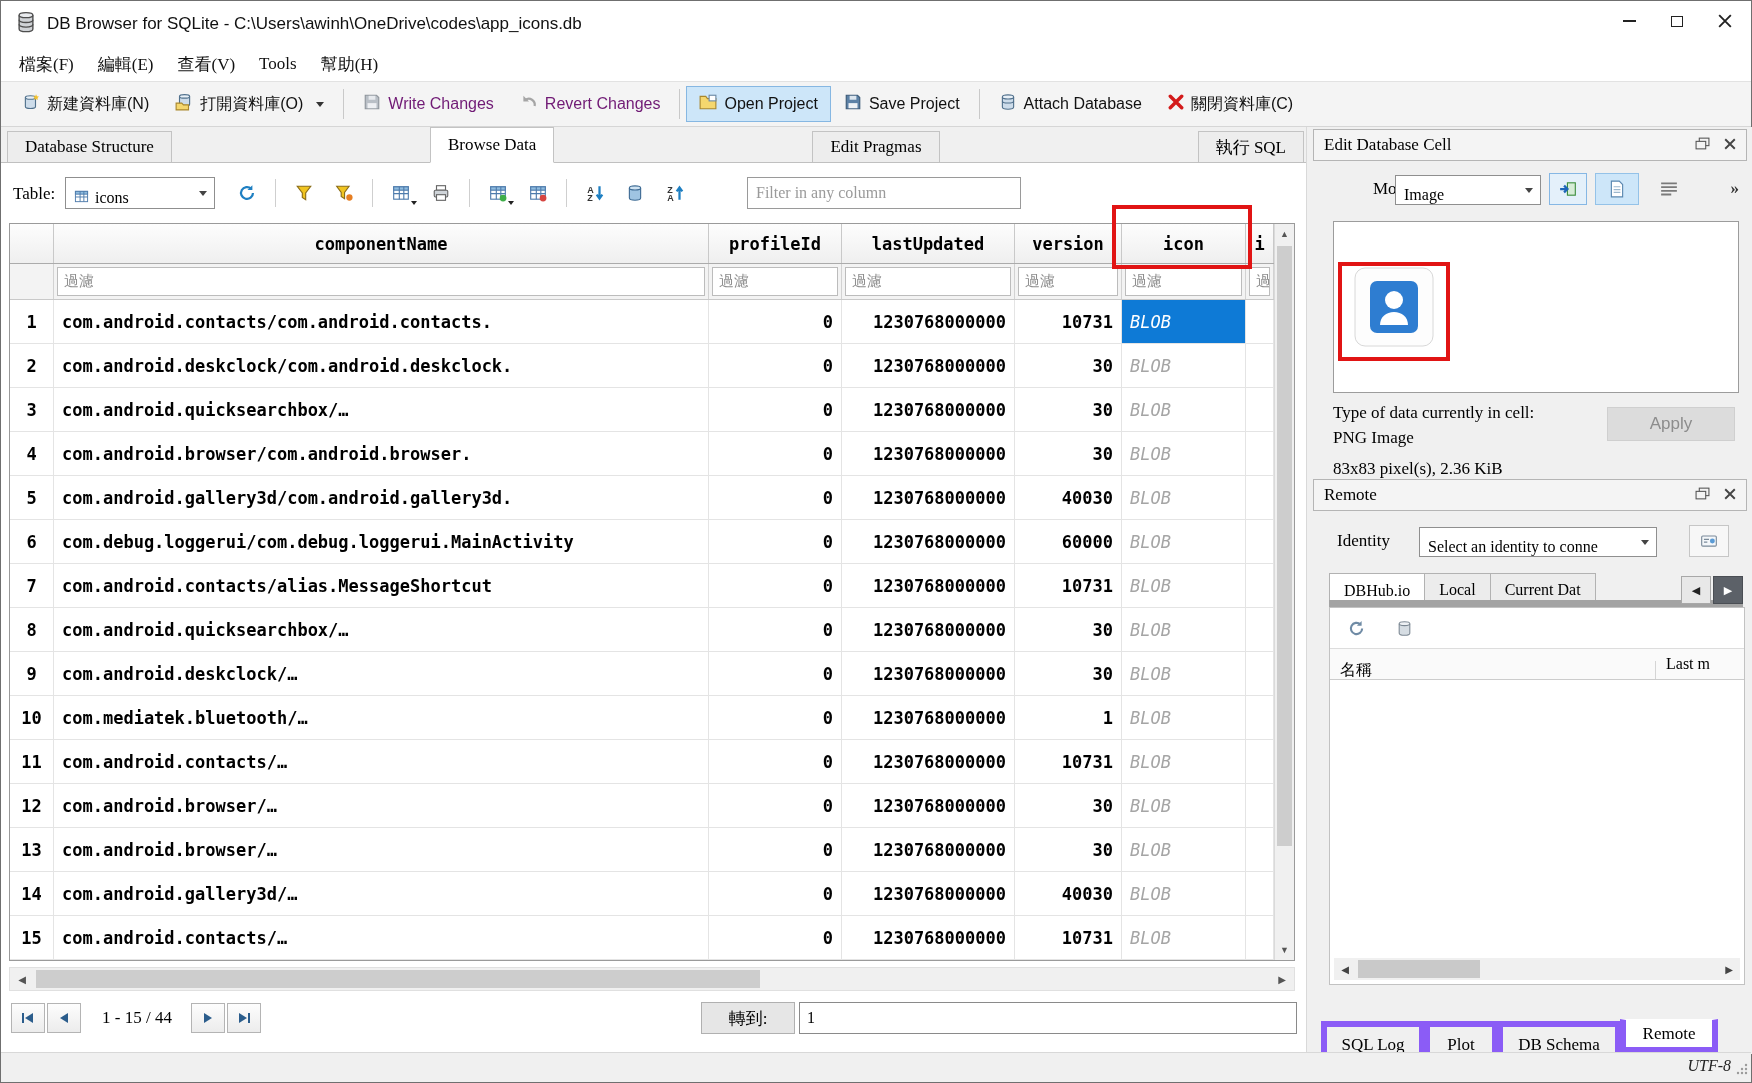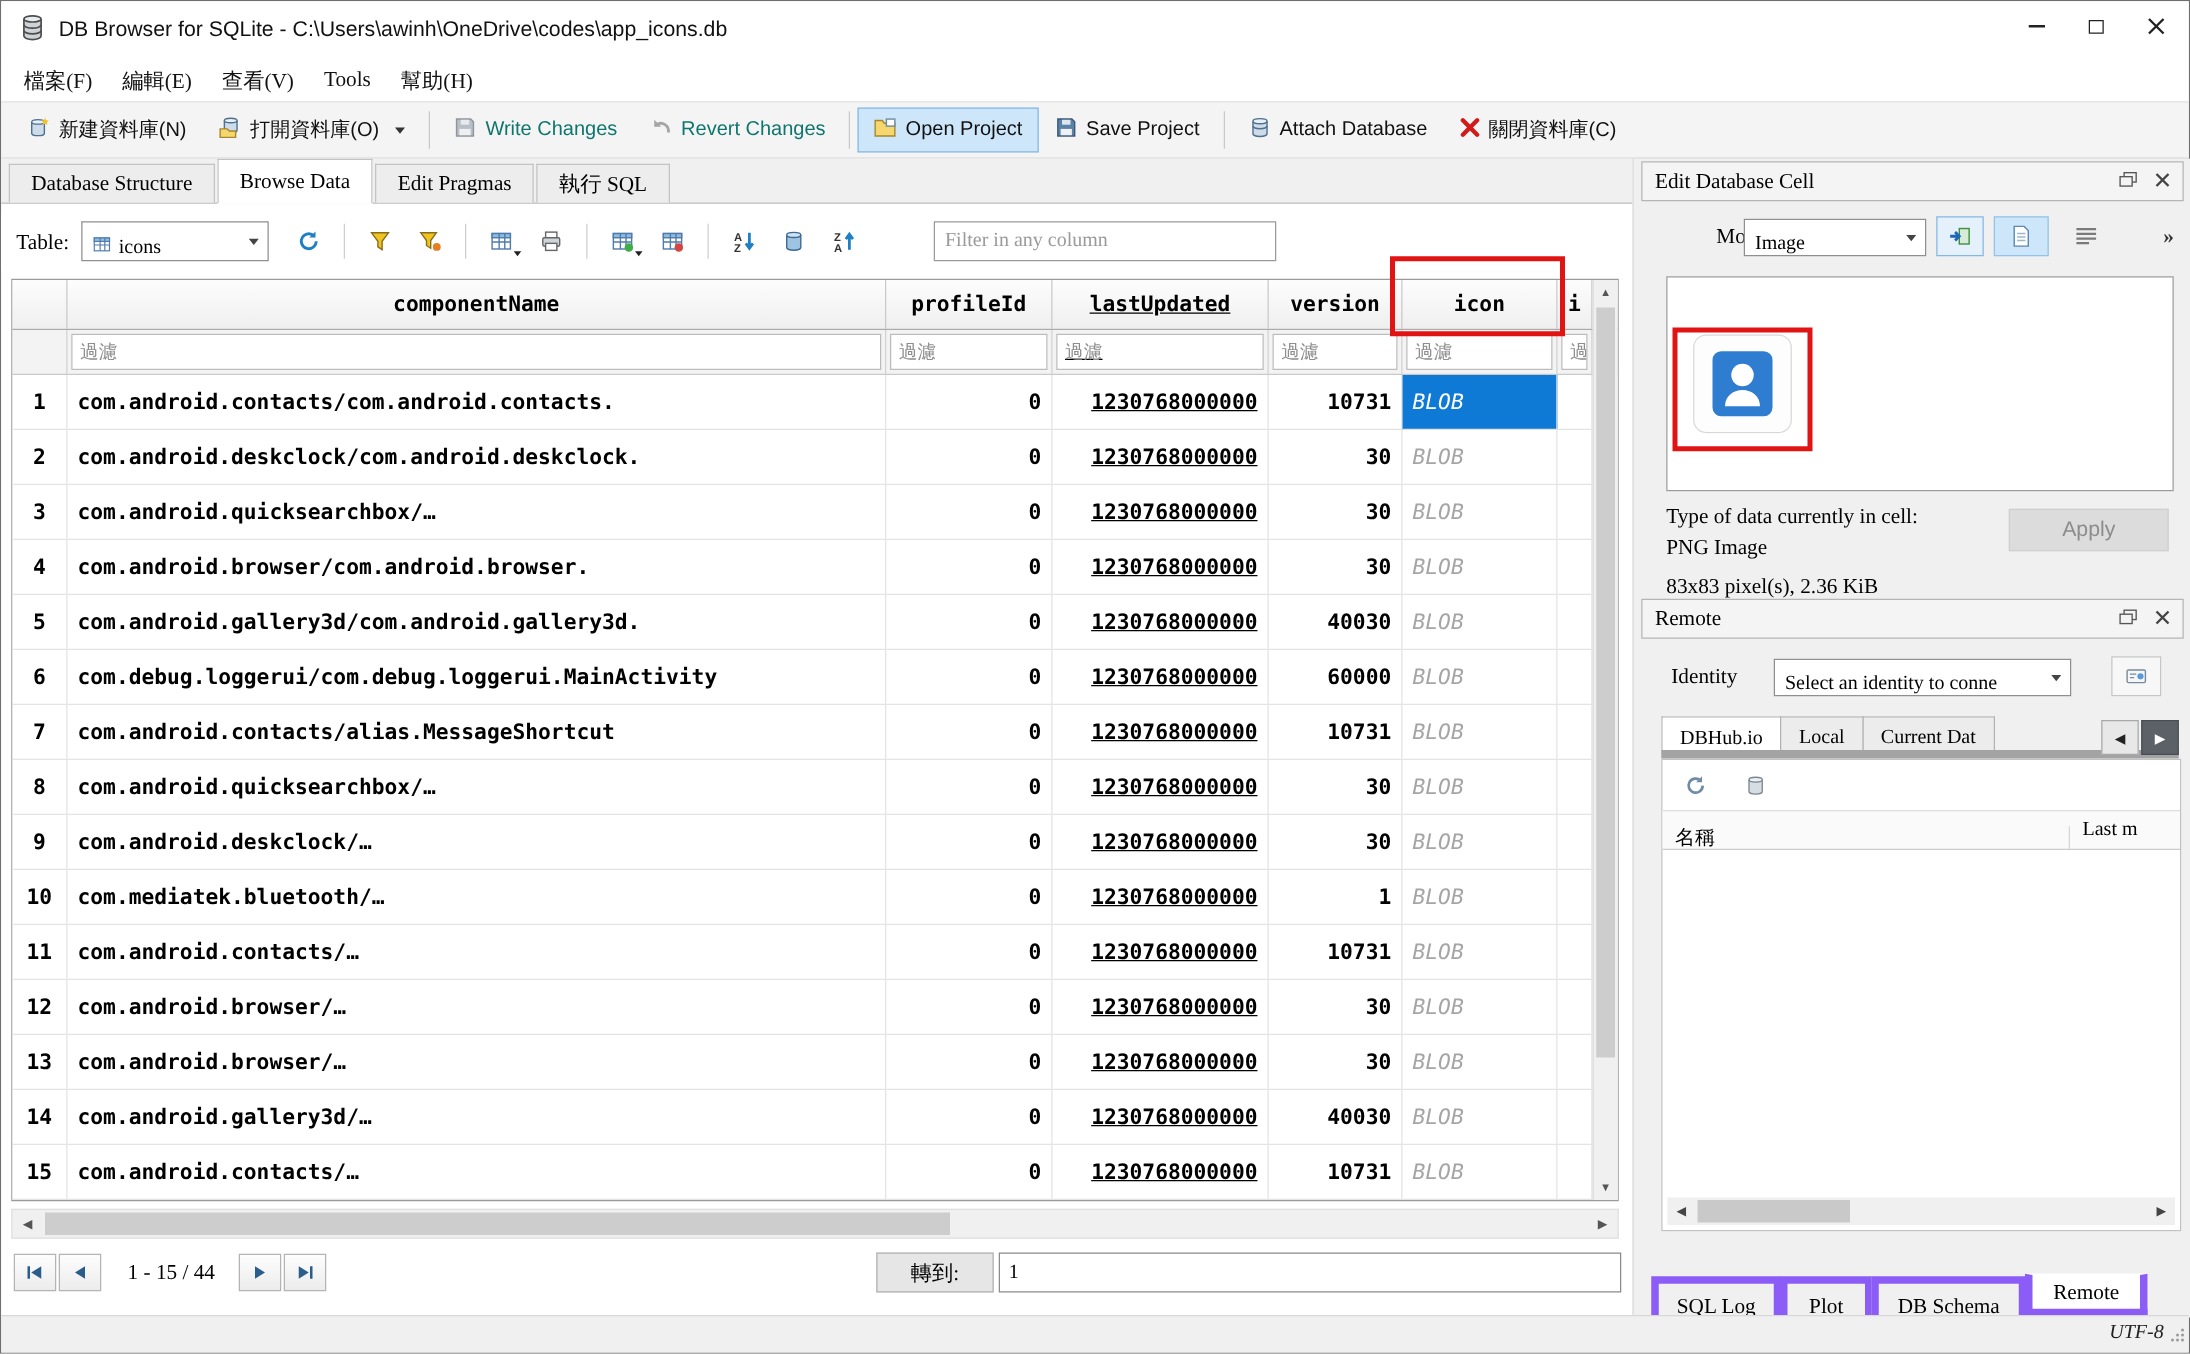--- a/index.html
+++ b/index.html
@@ -15,31 +15,31 @@
   .minbar { width:13px; height:2px; background:#222; display:block; }
   .maxbox { width:12px; height:11px; border:1.5px solid #222; display:block; }
 
   
   .menubar { height:34px; display:flex; align-items:center; padding-left:6px; background:#fff; }
   .menu-item { padding:4px 12px; font-size:17px; color:#111; }
 
   
   .toolbar { height:46px; background:#f4f4f4; border-top:1px solid #e2e2e2; border-bottom:1px solid #d6d6d6; display:flex; align-items:center; padding:0 8px; }
   .tb-btn { display:flex; align-items:center; gap:7px; padding:0 12px; height:36px; font-size:16px; color:#111; background:transparent; border:1px solid transparent; }
-  .tb-btn.disabled { color:#0f766e; }
+  .tb-btn.disabled { color:#701a75; }
   .tb-btn.highlight { background:var(--color-toolbar_highlight,#cde6f9); border:1px solid #86b7e2; }
   .tb-sep { width:1px; height:30px; background:#c9c9c9; margin:0 6px; }
   .dd-arrow { width:0; height:0; border-left:4px solid transparent; border-right:4px solid transparent; border-top:5px solid #333; margin-left:6px; }
 
   
   .left-pane { position:absolute; left:0; top:126px; width:1305px; height:927px; background:#fff; }
   .dock { position:absolute; left:1305px; top:126px; width:447px; height:927px; background:#f0f0f0; border-left:1px solid #d9d9d9; }
 
   
-  .tabbar { position:absolute; top:0; left:0; right:0; height:36px; background:#f0f0f0; border-bottom:1px solid #c0c0c0; display:flex; align-items:flex-end; padding-left:6px; }
+  .tabbar { position:absolute; top:0; left:0; right:0; height:36px; background:#f0f0f0; border-bottom:1px solid #c0c0c0; display:flex; align-items:flex-end; padding-left:6px;justify-content:space-between; }
   .tab { height:31px; padding:0 17px; display:flex; align-items:center; background:#ededed; border:1px solid #c3c3c3; border-bottom:none; margin-right:2px; font-size:17px; }
   .tab.active { background:#fff; height:36px; margin-bottom:-1px; border-bottom:1px solid #fff; }
 
   
   .controls { position:absolute; top:44px; left:0; right:0; height:46px; background:#fff; }
   .table-label { position:absolute; left:12px; top:13px; font-size:17px; }
   .combo { border:1px solid #8f8f8f; background:#fff; display:flex; align-items:center; padding:10px 26px 0 8px; font-size:16px; position:relative; gap:6px; white-space:nowrap; overflow:hidden; }
   .combo .arr { position:absolute; right:7px; top:50%; margin-top:-2px; width:0; height:0; border-left:4px solid transparent; border-right:4px solid transparent; border-top:5px solid #444; }
   .table-combo { position:absolute; left:64px; top:6px; width:150px; height:32px; }
   .ctl-icons { position:absolute; left:228px; top:6px; display:flex; align-items:center; gap:4px; }
@@ -52,21 +52,21 @@
   
   .grid { position:absolute; left:8px; top:96px; width:1286px; height:738px; border:1px solid #9a9a9a; background:#fff; }
   .g-header { display:flex; height:40px; background:linear-gradient(#fdfdfd,#efefef); border-bottom:1px solid #ababab; }
   .h { display:flex; align-items:center; justify-content:center; font:700 17px "DejaVu Sans Mono",monospace; border-right:1px solid #c9c9c9; overflow:hidden; white-space:nowrap; }
   .g-filter { display:flex; height:36px; border-bottom:1px solid #c9c9c9; background:#f3f3f3; }
   .f { padding:3px; border-right:1px solid #d2d2d2; }
   .f-inner { height:100%; border:1px solid #bcbcbc; background:#fff; color:#8e8e8e; font:15px "Liberation Serif",serif; display:flex; align-items:center; padding:0 6px; overflow:hidden; white-space:nowrap; }
   .g-row { display:flex; height:44px; background:#fff; }
   .c { display:flex; align-items:center; padding:0 8px; border-right:1px solid #e4e4e4; border-bottom:1px solid #e4e4e4; font:700 17px "DejaVu Sans Mono",monospace; white-space:nowrap; overflow:hidden; }
   .gut { width:44px; justify-content:center; }
-  .w-c1{width:655px;} .w-c2{width:133px;} .w-c3{width:173px;text-decoration:underline;} .w-c4{width:107px;} .w-c5{width:124px;} .w-c6{width:28px;}
+  .w-c1{width:655px;} .w-c2{width:133px;} .w-c3{width:173px;} .w-c4{width:107px;} .w-c5{width:124px;} .w-c6{width:28px;}
   .num { justify-content:flex-end; }
   .blob { font-weight:400; font-style:italic; color:#a5a5a5; }
   .blob.selected { background:var(--color-selection,#0e7ad6); color:#fff; }
   .vscroll { position:absolute; top:0; right:0; bottom:0; width:20px; background:#f0f0f0; border-left:1px solid #dadada; }
   .sb-btn { height:20px; display:flex; align-items:center; justify-content:center; font-size:9px; color:#555; }
   .sb-btn.bot { position:absolute; bottom:0; left:0; right:0; }
   .vthumb { position:absolute; top:22px; left:2px; right:2px; height:600px; background:#cdcdcd; }
 
   
   .hscroll { position:absolute; left:8px; top:840px; width:1286px; height:24px; background:#f0f0f0; border:1px solid #e0e0e0; }

